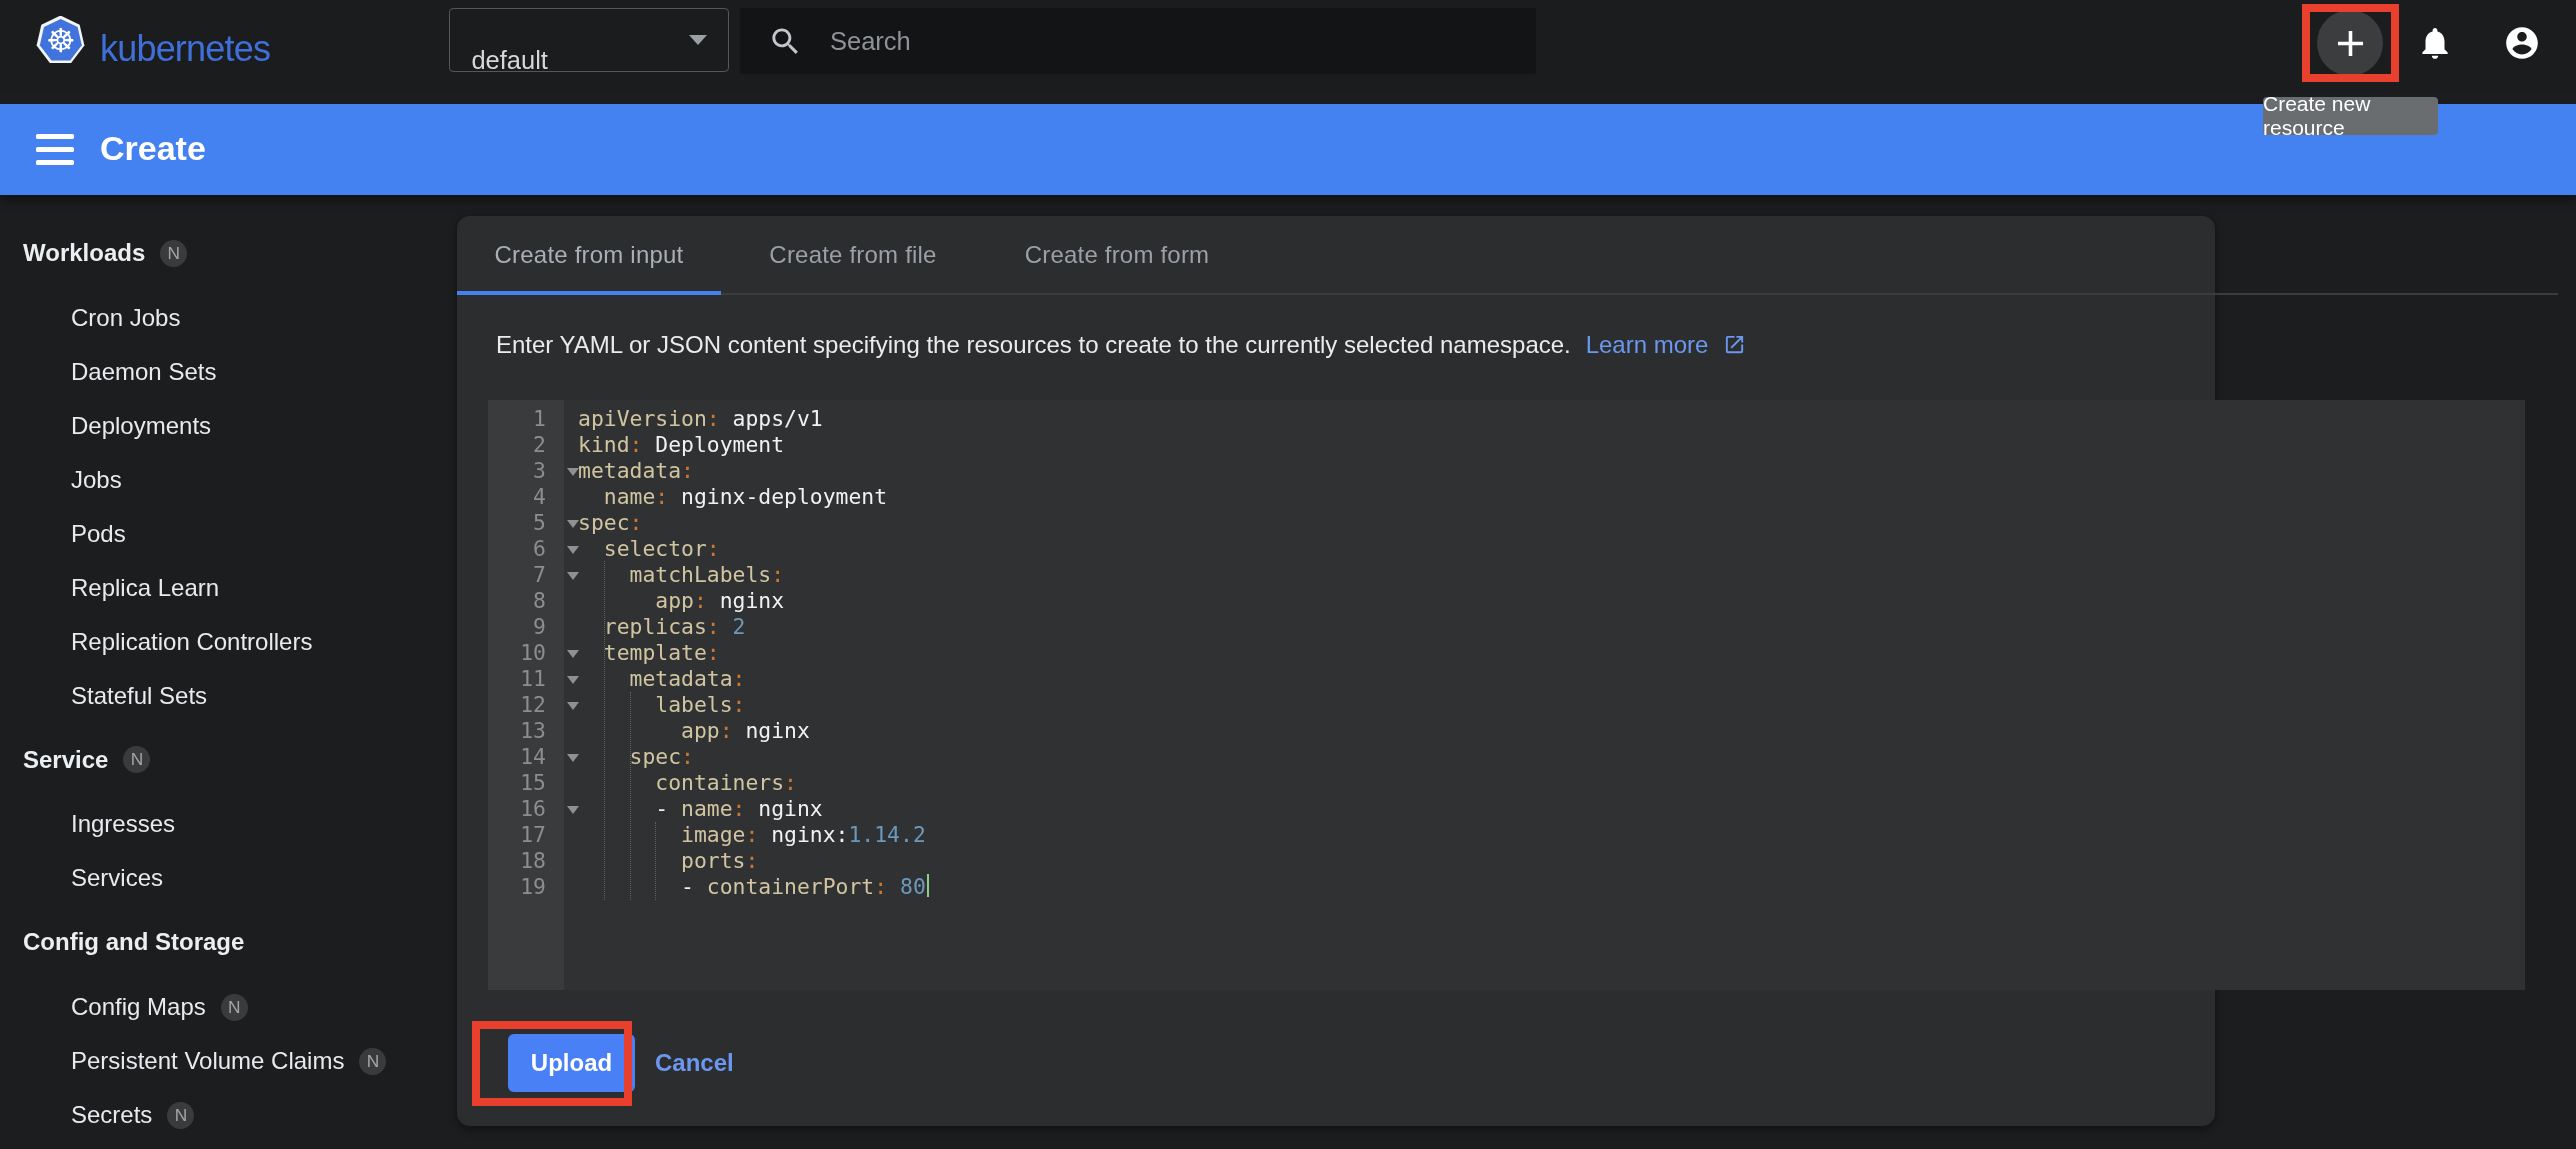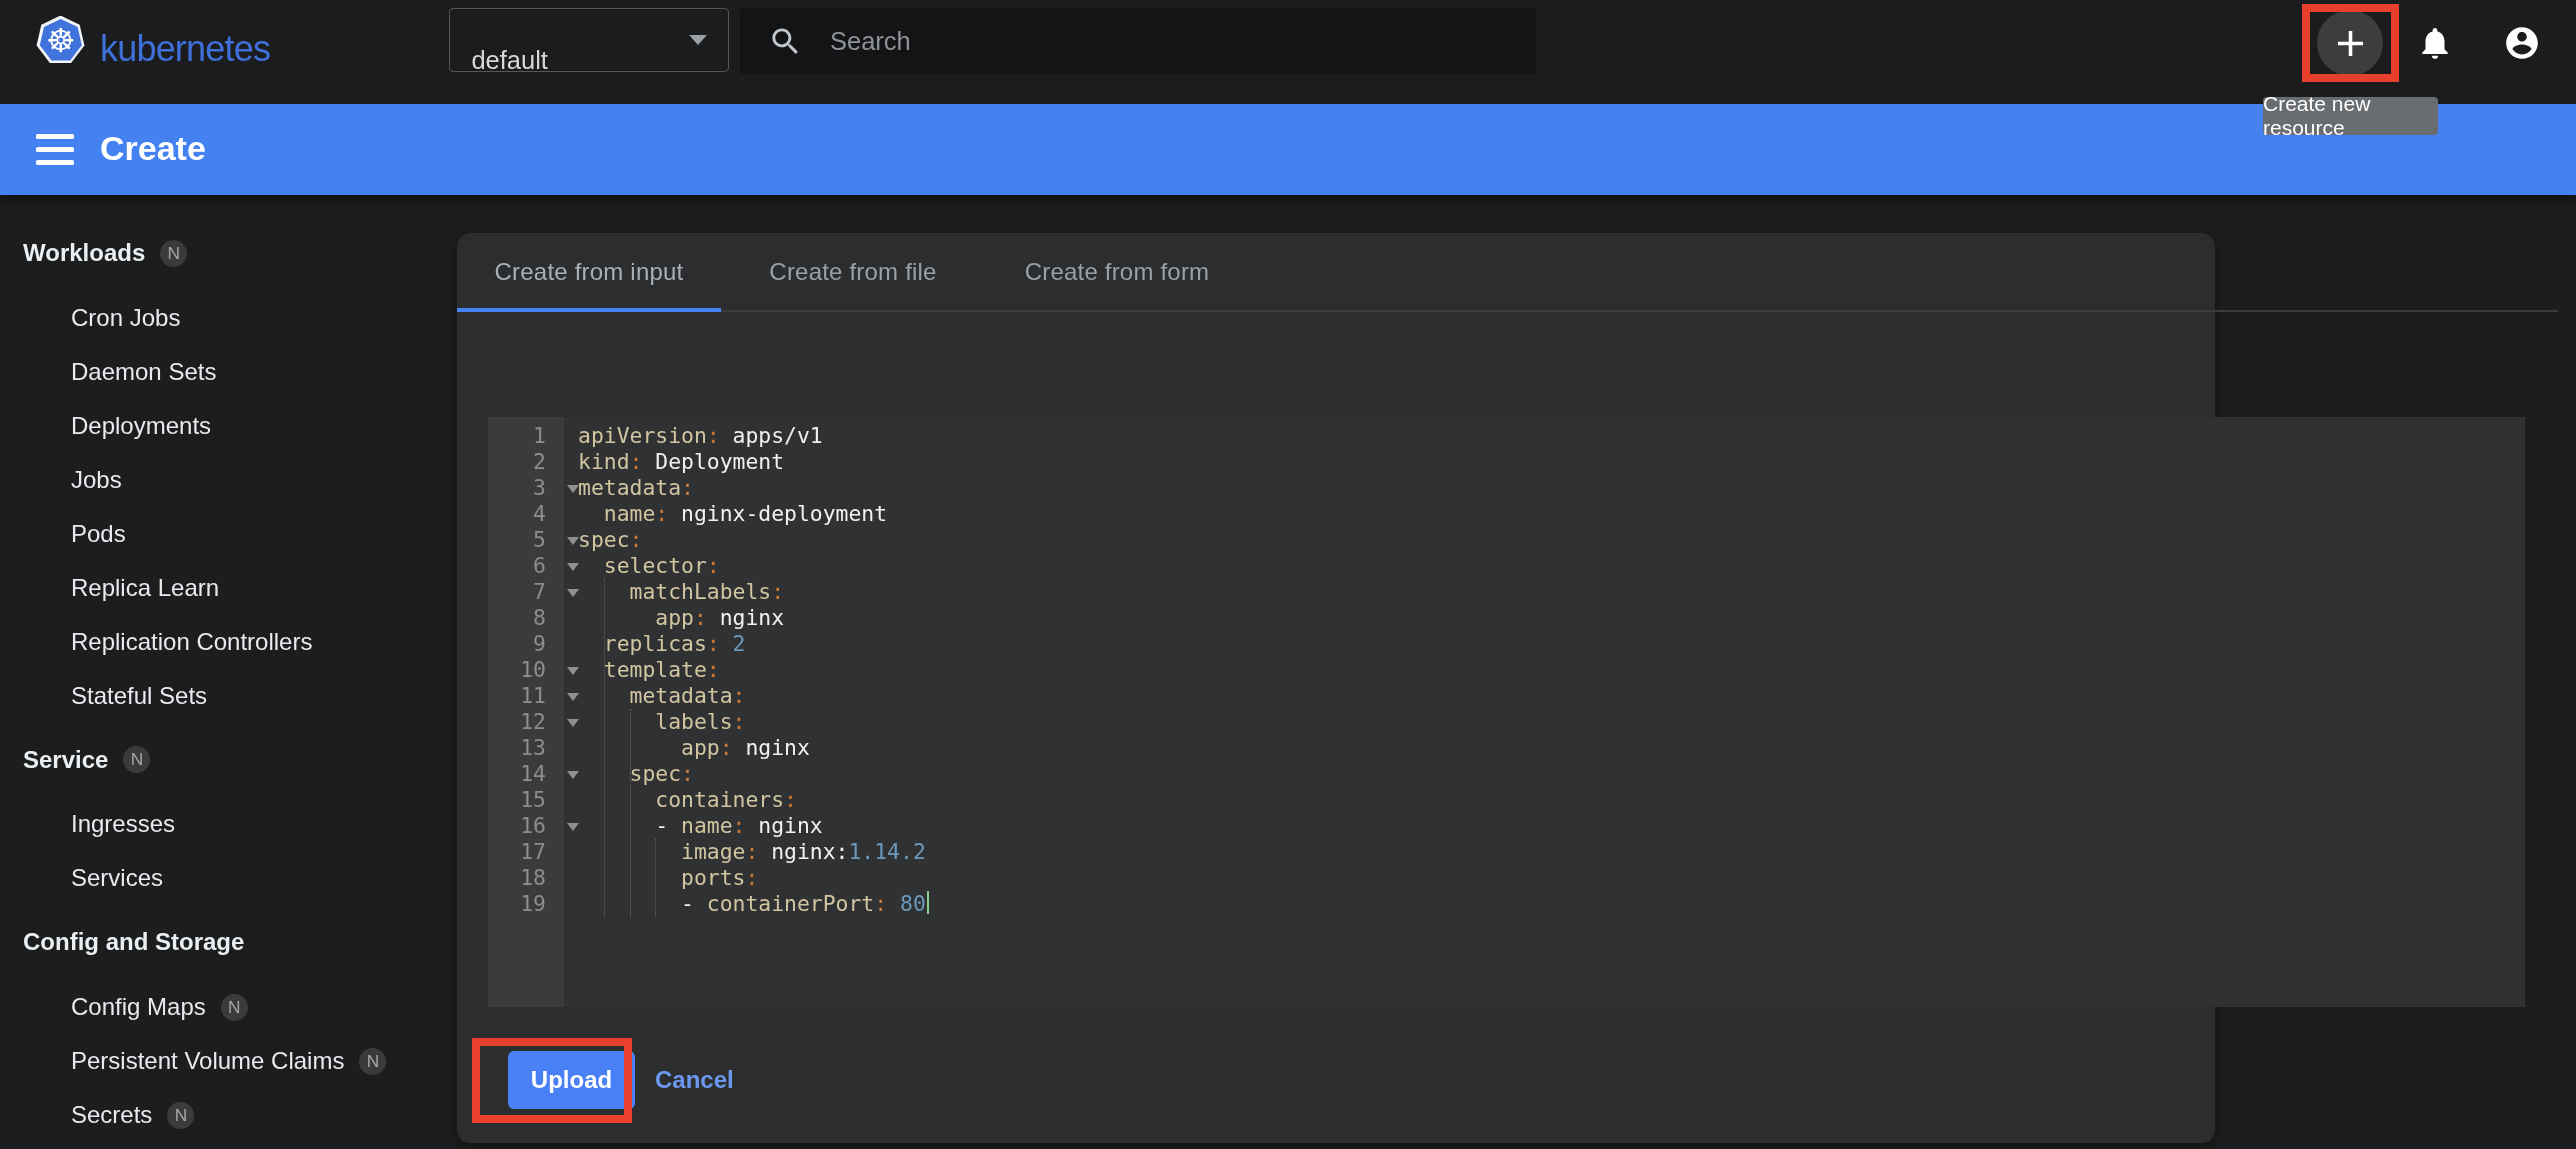--- a/index.html
+++ b/index.html
@@ -46,21 +46,21 @@
   
   .sidebar{position:absolute;left:0;top:183px;width:457px;bottom:0;padding-top:33px;box-sizing:border-box;overflow:hidden;}
   .side-row{height:54px;display:flex;align-items:center;cursor:pointer;}
   .side-header{margin:10px 0 10.7px 0;padding-left:23px;}
   .side-header .side-label{font-weight:bold;color:#eceff1;font-size:24px;}
   .side-item{padding-left:71px;}
   .side-item .side-label{color:#e8eaed;font-size:24px;}
   .n-badge{margin-left:15px;width:27px;height:27px;border-radius:50%;background:#3a3b3c;color:#a3a6a8;
     font-size:17.3px;font-weight:500;display:inline-flex;align-items:center;justify-content:center;flex:none;}
   
-  .card{position:absolute;left:457px;top:233px;width:1758px;height:910px;background:#2c2d2f;border-radius:13px;
+  .card{position:absolute;left:457px;top:216px;width:1758px;height:910px;background:#2c2d2f;border-radius:13px;
     box-shadow:0 2.5px 8.2px rgba(0,0,0,.4);z-index:10;}
   .tabbar{position:absolute;left:0;top:0;height:78px;display:flex;}
   .tab{width:264px;height:78px;display:flex;align-items:center;justify-content:center;
     font-size:24px;font-weight:500;color:#9aa0a6;cursor:pointer;letter-spacing:0.2px;}
   .tab.active{color:#a9afb5;}
   .tab-divider{position:absolute;left:0;top:77px;width:2101px;height:1.6px;background:#3a3c3e;}
   .tab-indicator{position:absolute;left:0;top:75px;width:264px;height:4.1px;background:#4382f0;}
   .instruction{position:absolute;left:39px;top:115px;font-size:24px;color:#e9ebed;}
   .learn-link{color:#6b98ee;cursor:pointer;margin-left:8.2px;}
   .ext-icon{display:inline-block;vertical-align:-3.3px;margin-left:8.2px;}
@@ -198,20 +198,29 @@
 
 <main class="card">
   <div class="tabbar">
       <div class="tab active">Create from input</div>
       <div class="tab">Create from file</div>
       <div class="tab">Create from form</div>
     </div>
   <div class="tab-divider"></div>
   <div class="tab-indicator"></div>
 
+  <div class="instruction">
+    <span>Enter YAML or JSON content specifying the resources to create to the currently selected namespace.</span>
+    <span class="learn-link">Learn more</span>
+    <span class="ext-icon">
+      <svg viewBox="0 0 24 24">
+          <path d="M19 19H5V5h7V3H5a2 2 0 0 0-2 2v14a2 2 0 0 0 2 2h14a2 2 0 0 0 2-2v-7h-2v7zM14 3v2h3.59l-9.83 9.83 1.41 1.41L19 6.41V10h2V3h-7z"></path>
+        </svg>
+    </span>
+  </div>
 
   <div class="editor">
     <div class="gutter">
         <div class="gut-line">1</div>
         <div class="gut-line">2</div>
         <div class="gut-line">3<span class="fold"></span></div>
         <div class="gut-line">4</div>
         <div class="gut-line">5<span class="fold"></span></div>
         <div class="gut-line">6<span class="fold"></span></div>
         <div class="gut-line">7<span class="fold"></span></div>

